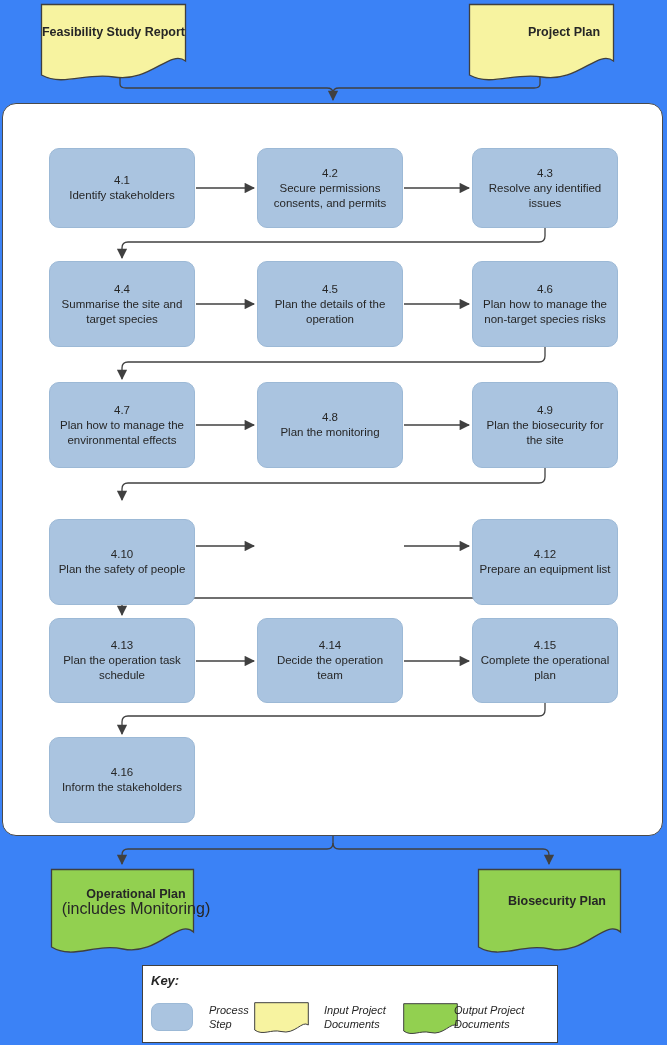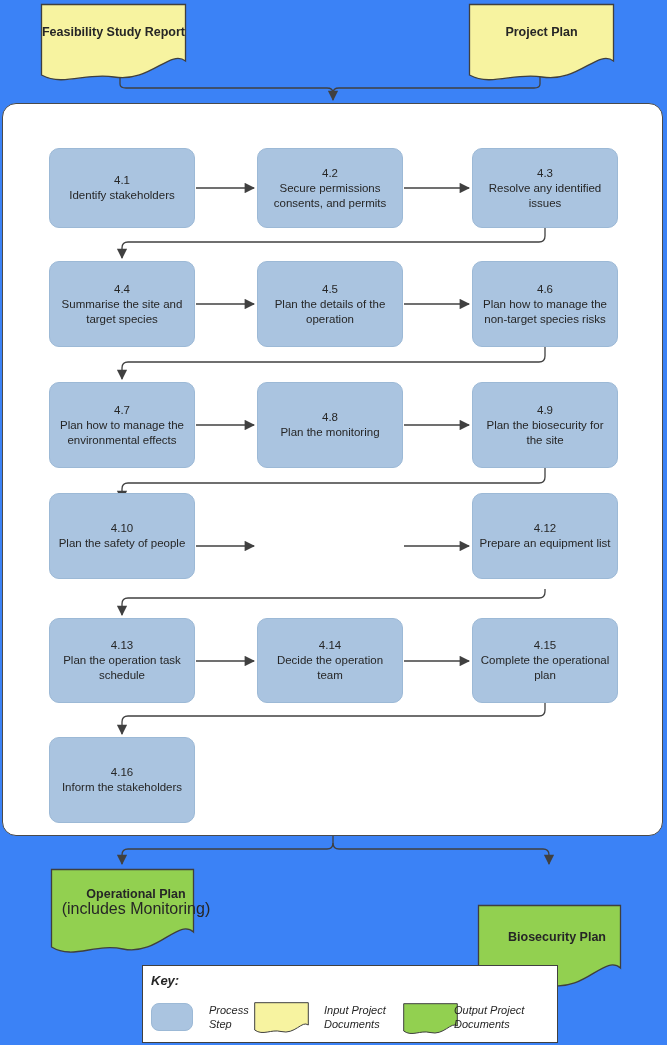--- a/index.html
+++ b/index.html
@@ -25,21 +25,21 @@
     position:absolute;width:146px;z-index:2;box-sizing:border-box;
     background:var(--process_step,#aac4e0);
     border:1px solid #9cb9d6;border-radius:10px;
     display:flex;flex-direction:column;align-items:center;justify-content:center;
     text-align:center;font-size:11.5px;line-height:15px;padding:4px 6px;
   }
   .c1{left:49px}.c2{left:257px}.c3{left:472px}
   .r1{top:148px;height:80px}
   .r2{top:261px;height:86px}
   .r3{top:382px;height:86px}
-  .r4{top:493px;height:86px}
+  .r4{top:519px;height:86px}
   .r5{top:618px;height:85px}
   .r6{top:737px;height:86px}
 
   
   .doc{position:absolute;z-index:2;}
   .doc svg{position:absolute;left:0;top:0;}
   .doc .doc-text{
     position:absolute;left:0;right:0;top:0;bottom:22px;
     display:flex;flex-direction:column;align-items:center;justify-content:center;
     text-align:center;z-index:3;
@@ -112,21 +112,21 @@
 
   <div class="doc" style="left:40px;top:3px;width:147px;height:80px;">
     <svg width="147" height="80" viewBox="0 0 147 80">
       <path d="M1.5,1.5 H145.5 V58 C130,46 110,80 74,74 C46,69 24,84 1.5,72 Z" fill="#f7f3a0"></path>
     </svg>
     <div class="doc-text">
       <span class="doc-title">Feasibility Study Report</span>
     </div>
   </div>
 
-  <div class="doc" style="left:468px;top:3px;width:147px;height:80px;">
+  <div class="doc" style="left:468px;top:3px;width:147px;height:80px;padding-left:45px;">
     <svg width="147" height="80" viewBox="0 0 147 80">
       <path d="M1.5,1.5 H145.5 V58 C130,46 110,80 74,74 C46,69 24,84 1.5,72 Z" fill="#f7f3a0"></path>
     </svg>
     <div class="doc-text">
       <span class="doc-title">Project Plan</span>
     </div>
   </div>
 
   <div class="step c1 r1">
     <span class="num">4.1</span>
@@ -192,21 +192,21 @@
   <div class="doc" style="left:50px;top:868px;width:172px;height:88px;">
     <svg width="145" height="88" viewBox="0 0 145 88">
       <path d="M1.5,1.5 H143.5 V64 C128,50 108,88 73,81 C45,75 23,92 1.5,79 Z" fill="#92d050"></path>
     </svg>
     <div class="doc-text">
       <span class="doc-title">Operational Plan</span>
       <span class="doc-sub">(includes Monitoring)</span>
     </div>
   </div>
 
-  <div class="doc" style="left:477px;top:868px;width:160px;height:88px;margin-top:36px;">
+  <div class="doc" style="left:477px;top:868px;width:160px;height:88px;">
     <svg width="145" height="88" viewBox="0 0 145 88">
       <path d="M1.5,1.5 H143.5 V64 C128,50 108,88 73,81 C45,75 23,92 1.5,79 Z" fill="#92d050"></path>
     </svg>
     <div class="doc-text">
       <span class="doc-title">Biosecurity Plan</span>
     </div>
   </div>
 
   <div class="keybox">
     <div class="key-title">Key:</div>

